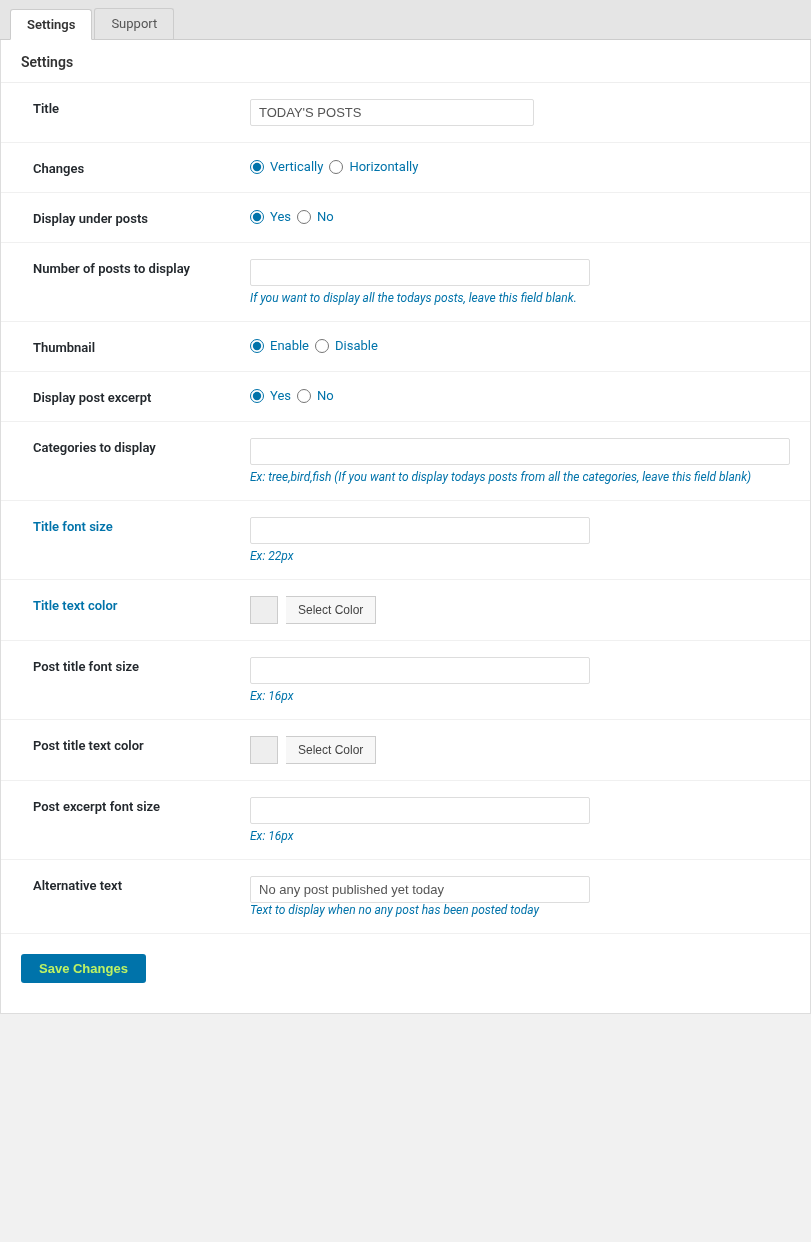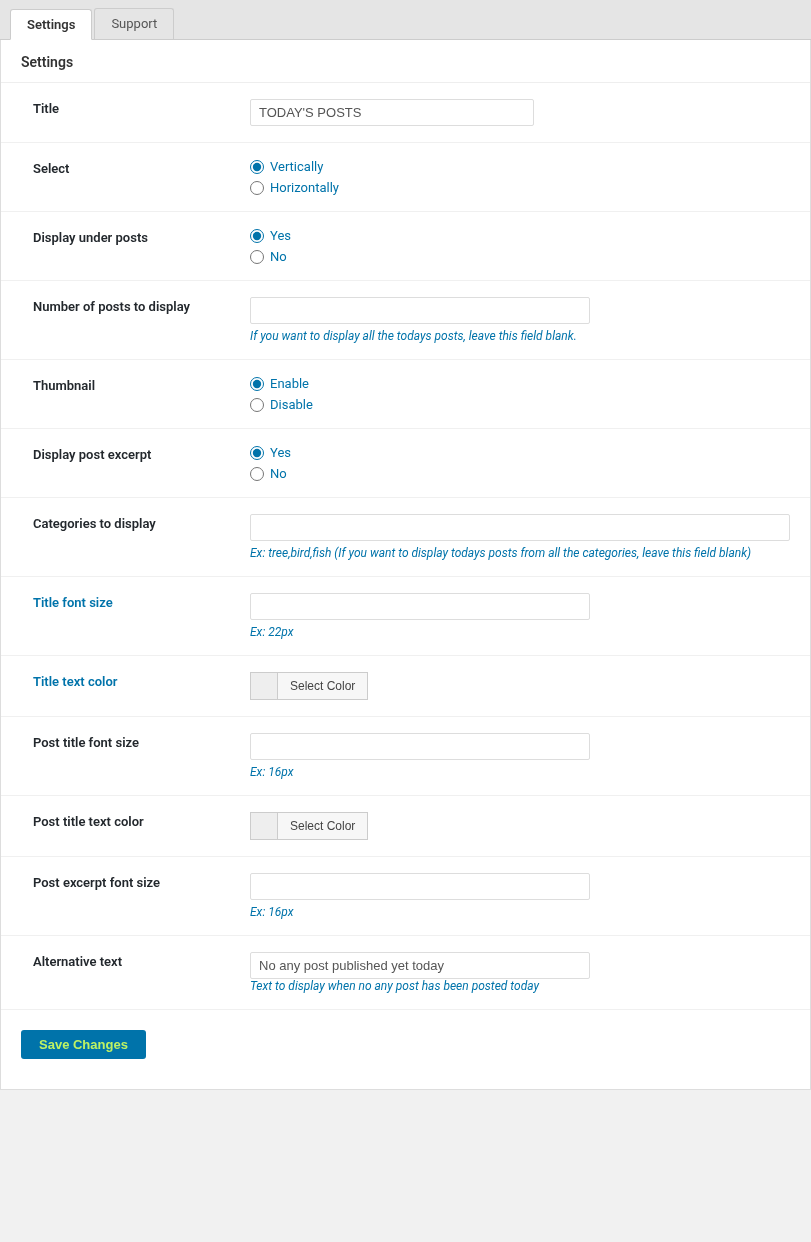--- a/index.html
+++ b/index.html
@@ -84,21 +84,21 @@
       width: 284px;
       padding: 5px 8px;
       border: 1px solid #ddd;
       border-radius: 2px;
       font-size: 13px;
       color: #555;
       background: #fff;
     }
     .radio-group {
       display: flex;
-      flex-direction: column;
+      flex-direction: row;
       gap: 6px;
     }
     .radio-item {
       display: flex;
       align-items: center;
       gap: 6px;
       font-size: 13px;
       color: #0073aa;
       cursor: pointer;
     }
@@ -110,21 +110,21 @@
     .hint-text {
       font-size: 12px;
       color: #0073aa;
       font-style: italic;
       margin-top: 5px;
       display: block;
     }
     .color-btn-wrap {
       display: flex;
       align-items: flex-start;
-      gap: 0;
+      gap: 8px;
     }
     .color-swatch {
       width: 28px;
       height: 28px;
       border: 1px solid #ccc;
       background: #eee;
       display: inline-block;
     }
     .color-select-btn {
       padding: 4px 12px;
@@ -172,21 +172,21 @@
 
       <tbody>
           <tr>
         <td class="label-cell">Title</td>
         <td class="input-cell">
           <input type="text" value="TODAY'S POSTS" style="">
         </td>
       </tr>
 
       <tr>
-        <td class="label-cell">Select</td>
+        <td class="label-cell">Changes</td>
         <td class="input-cell">
           <div class="radio-group">
             <label class="radio-item">
               <input type="radio" name="display" checked="" style="">
               <span>Vertically</span>
             </label>
             <label class="radio-item">
               <input type="radio" name="display" style="">
               <span>Horizontally</span>
             </label>

